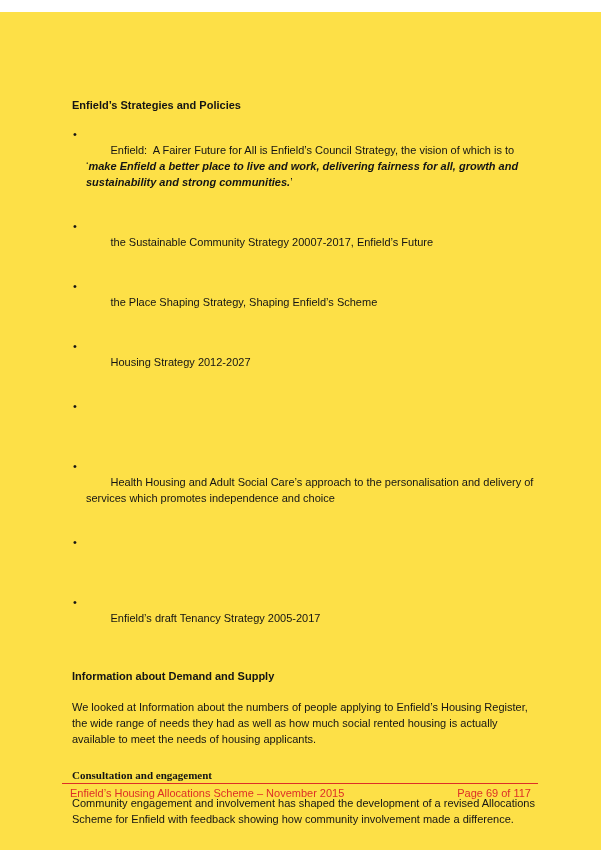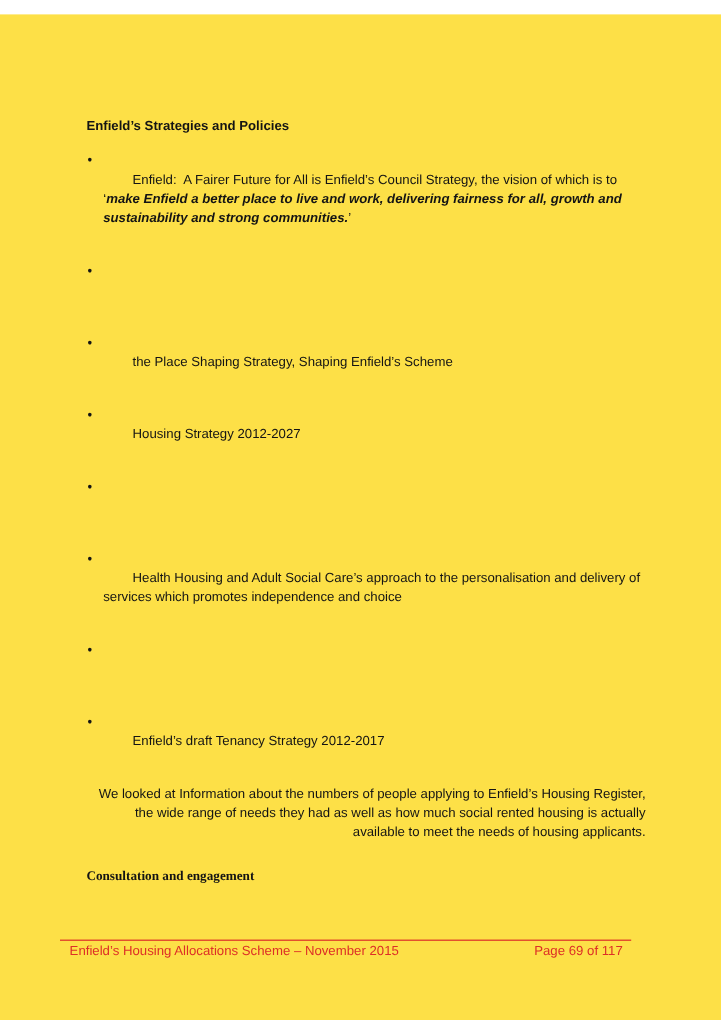--- a/index.html
+++ b/index.html
@@ -48,26 +48,25 @@
     top: 0;
     white-space: normal;
   }
   .quote-emphasis {
     font-weight: bold;
     font-style: italic;
     text-align: center;
   }
   p.body-para {
     white-space: pre-wrap;
-    text-align: right;
   }
   .footer {
     position: absolute;
     top: 771px;
-    left: 50px;
+    left: 62px;
     width: 476px;
     border-top: 1px solid currentColor;
     padding: 2px 7px 0 8px;
     display: flex;
     justify-content: space-between;
     font-size: 11px;
     line-height: 15px;
     color: #dd2f27;
   }
 </style>
@@ -77,47 +76,49 @@
 <div class="page">
   <div class="content">
 
     <div class="heading h-strategies">Enfield’s Strategies and Policies</div>
 
     <ul class="bullets">
       <li>
         <span class="marker">•</span><span>Enfield:  A Fairer Future for All is Enfield’s Council Strategy, the vision of which is to ‘</span><span class="quote-emphasis">make Enfield a better place to live and work, delivering fairness for all, growth and sustainability and strong communities.</span><span>’</span>
       </li>
       <li>
-        <span class="marker">•</span>
+        <span class="marker">•</span><span>the Sustainable Community Strategy 20007-2017, Enfield’s Future</span>
       </li>
       <li>
         <span class="marker">•</span><span>the Place Shaping Strategy, Shaping Enfield’s Scheme</span>
       </li>
       <li>
         <span class="marker">•</span><span>Housing Strategy 2012-2027</span>
       </li>
       <li>
         <span class="marker">•</span>
       </li>
       <li>
         <span class="marker">•</span><span>Health Housing and Adult Social Care’s approach to the personalisation and delivery of services which promotes independence and choice</span>
       </li>
       <li>
         <span class="marker">•</span>
       </li>
       <li>
-        <span class="marker">•</span><span>Enfield’s draft Tenancy Strategy 2012-2017</span>
+        <span class="marker">•</span><span>Enfield’s draft Tenancy Strategy 2005-2017</span>
       </li>
     </ul>
 
+    <div class="heading h-demand">Information about Demand and Supply</div>
 
     <p class="body-para">We looked at Information about the numbers of people applying to Enfield’s Housing Register, the wide range of needs they had as well as how much social rented housing is actually available to meet the needs of housing applicants.</p>
 
     <div class="heading h-consultation">Consultation and engagement</div>
 
+    <p class="body-para">Community engagement and involvement has shaped the development of a revised Allocations Scheme for Enfield with feedback showing how community involvement made a difference.</p>
 
   </div>
 
   <div class="footer" style="color: rgb(221, 47, 39);">
     <span>Enfield’s Housing Allocations Scheme – November 2015</span>
     <span>Page 69 of 117</span>
   </div>
 </div>
 
 </body></html>

